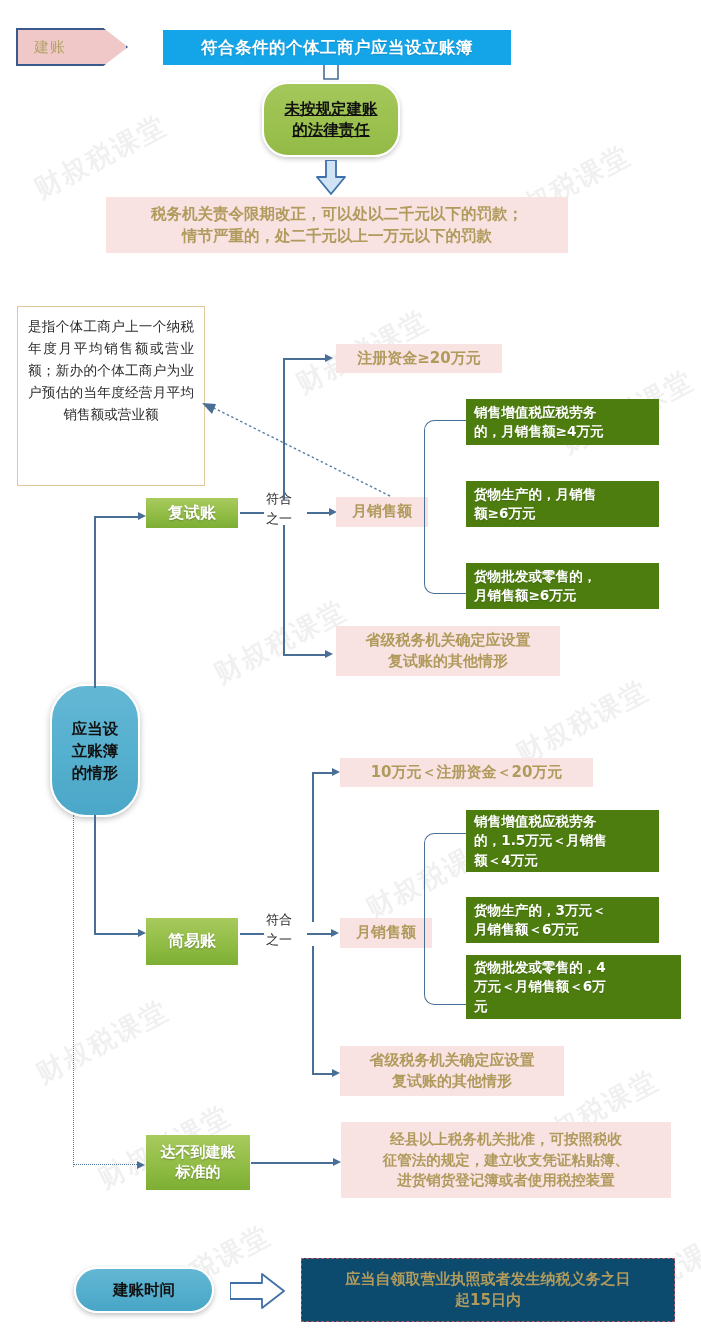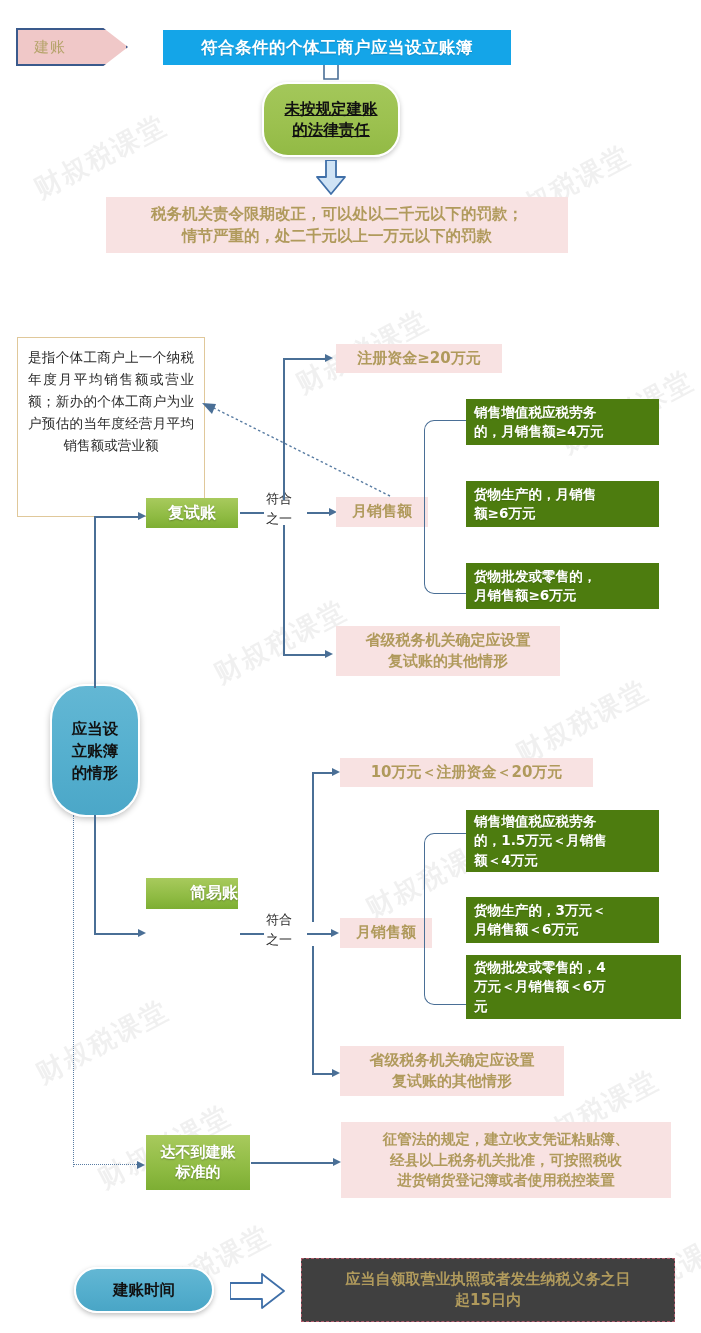--- a/index.html
+++ b/index.html
@@ -205,21 +205,21 @@
     display: flex;
     align-items: center;
     justify-content: center;
     color: #111;
     font-size: 15.5px;
     font-weight: bold;
     box-sizing: border-box;
   }
   .dashed-pink {
     position: absolute;
-    background: #404040;
+    background: #0c4a6e;
     border: 1.4px dashed #b05a6a;
     color: #b09a5c;
     font-size: 15px;
     font-weight: bold;
     display: flex;
     align-items: center;
     justify-content: center;
     text-align: center;
     line-height: 1.4;
     box-sizing: border-box;
@@ -275,21 +275,21 @@
     </svg>
   </div>
 
   <div class="pink-text-box" style="left:106px; top:197px; width:462px; height:56px; font-size:15.5px;">
     <div>
       <div>税务机关责令限期改正，可以处以二千元以下的罚款；</div>
       <div>情节严重的，处二千元以上一万元以下的罚款</div>
     </div>
   </div>
 
-  <div class="desc-box" style="left:17px; top:306px; width:188px; height:180px;margin-top:31px;">
+  <div class="desc-box" style="left:17px; top:306px; width:188px; height:180px;">
     <span>是指个体工商户上一个纳税年度月平均销售额或营业额；新办的个体工商户为业户预估的当年度经营月平均销售额或营业额</span>
   </div>
 
   <div class="abs" style="left:200px; top:398px; width:192px; height:100px;">
     <svg width="192" height="100" viewBox="0 0 192 100">
       <line x1="190" y1="98" x2="14" y2="10" stroke="#5a7da3" stroke-width="1.4" stroke-dasharray="2.5,2.5"></line>
       <path d="M2,5 L16,6 L12,16 Z" fill="#4a6f96"></path>
     </svg>
   </div>
 
@@ -367,21 +367,21 @@
     </div>
   </div>
 
   <div class="blue-box" style="left:466px; top:563px; width:193px; height:46px;">
     <div>
       <div>货物批发或零售的，</div>
       <div>月销售额≥6万元</div>
     </div>
   </div>
 
-  <div class="green-label" style="left:146px; top:878px; width:92px; height:31px;justify-content:flex-end;">
+  <div class="green-label" style="left:146px; top:918px; width:92px; height:47px;">
     <span>简易账</span>
   </div>
 
   <div class="ln ln-h" style="left:240px; top:933px; width:24px;"></div>
 
   <div class="cond-label" style="left:266px; top:910px;">
     <div>符合</div>
     <div>之一</div>
   </div>
 
@@ -442,22 +442,22 @@
       <div>达不到建账</div>
       <div>标准的</div>
     </div>
   </div>
 
   <div class="ln ln-h" style="left:251px; top:1162px; width:84px;"></div>
   <div class="arrowhead-r" style="left:333px; top:1157.5px;"></div>
 
   <div class="pink-text-box" style="left:341px; top:1122px; width:330px; height:76px; font-size:14.5px;">
     <div>
+      <div>经县以上税务机关批准，可按照税收</div>
       <div>征管法的规定，建立收支凭证粘贴簿、</div>
-      <div>经县以上税务机关批准，可按照税收</div>
       <div>进货销货登记簿或者使用税控装置</div>
     </div>
   </div>
 
   <div class="blue-oval" style="left:74px; top:1267px; width:140px; height:46px;">
     <span>建账时间</span>
   </div>
 
   <div class="block-arrow" style="left:230px; top:1272px;">
     <svg width="56" height="38" viewBox="0 0 56 38">

